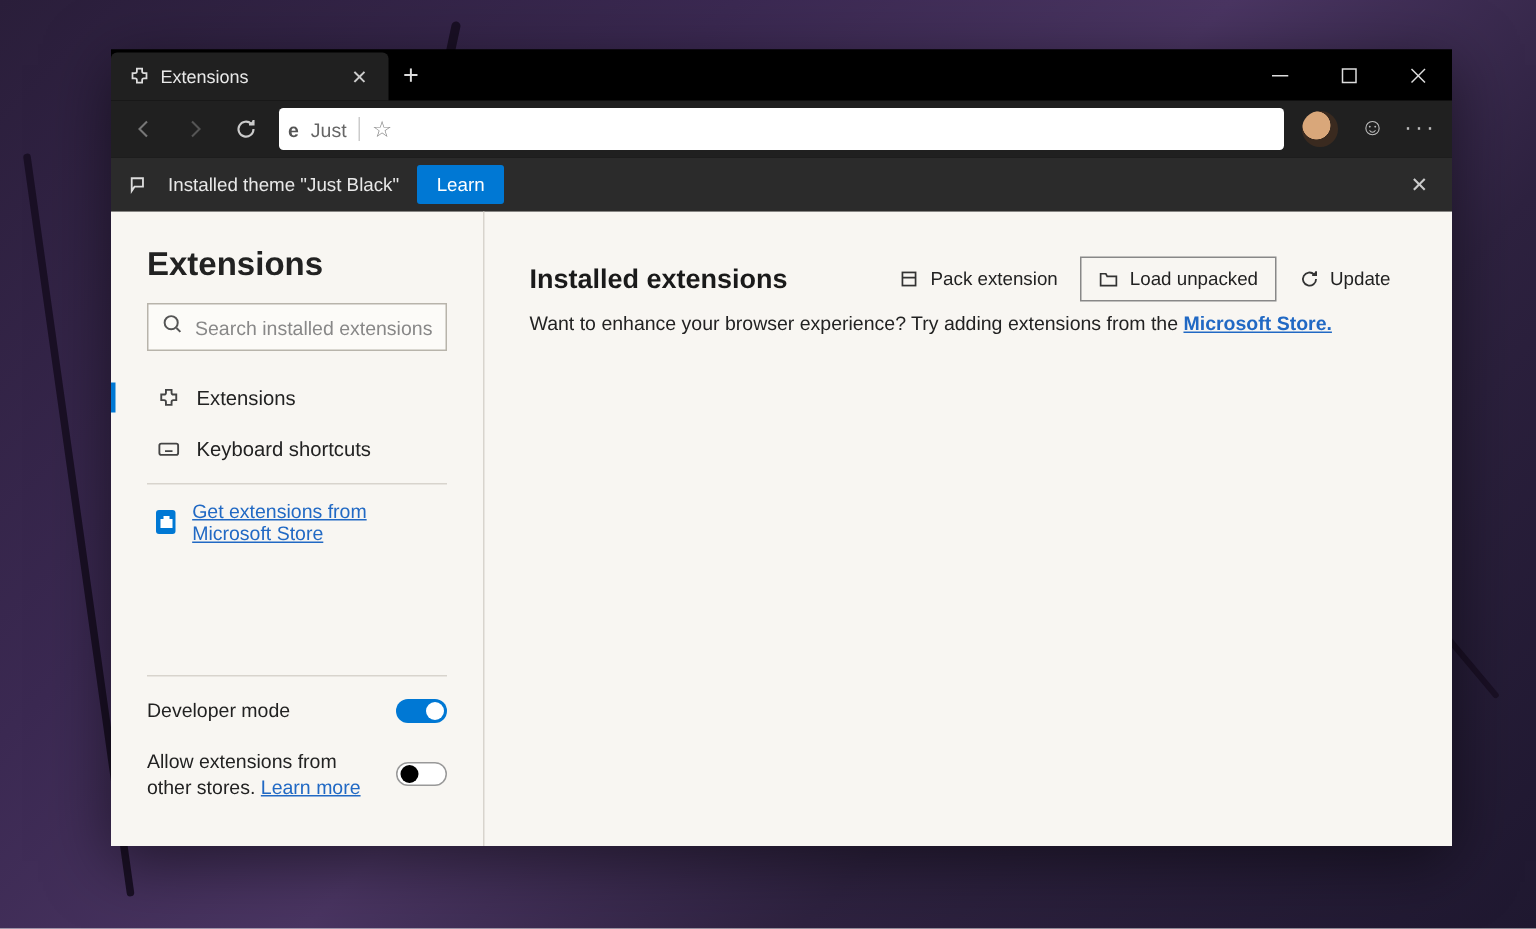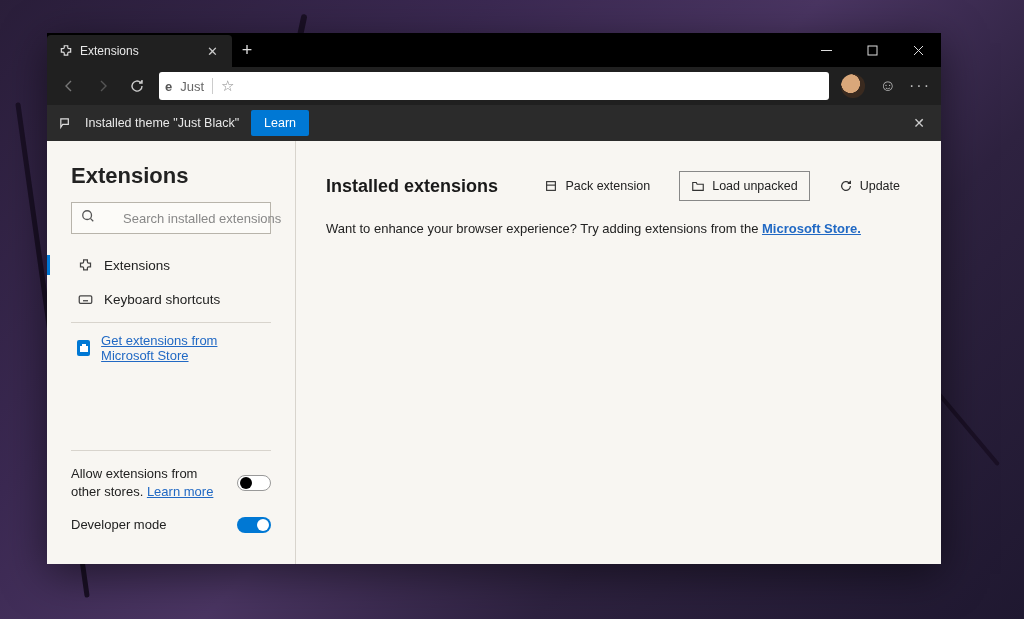--- a/index.html
+++ b/index.html
@@ -8,21 +8,21 @@
     background: linear-gradient(135deg, #2a1e3a 0%, #3b2952 30%, #4a3562 50%, #2e2240 70%, #1f1830 100%);
     position: relative;
   }
   
   .branch { position:absolute; background:#1a1025; border-radius:3px; }
   .b1 { width:6px; height:400px; top:10px; left:260px; transform:rotate(12deg); }
   .b2 { width:4px; height:300px; top:200px; left:900px; transform:rotate(-40deg); }
   .b3 { width:5px; height:500px; top:100px; left:50px; transform:rotate(-8deg); }
 
   .window {
-    position:absolute; left:47px; top:33px; width:894px; height:531px;
+    position:absolute; left:74px; top:33px; width:894px; height:531px;
     background:#000; box-shadow:0 10px 40px rgba(0,0,0,.5); display:flex; flex-direction:column;
   }
   .titlebar { height:34px; background:#000; display:flex; align-items:stretch; }
   .tab {
     display:flex; align-items:center; gap:7px; background:#202020; color:#e8e8e8;
     padding:0 10px 0 12px; font-size:12px; width:185px; height:32px; margin-top:2px;
     border-radius:4px 4px 0 0;
   }
   .tab .ext-ico { width:14px; height:14px; display:flex; align-items:center; justify-content:center; }
   .tab-title { flex:1; white-space:nowrap; overflow:hidden; text-overflow:ellipsis; }
@@ -49,21 +49,21 @@
   .infobar { height:36px; background:#2b2b2b; display:flex; align-items:center; padding:0 10px; gap:12px; color:#e8e8e8; font-size:12.5px; }
   .infobar .paint-ico { width:16px; height:16px; display:flex; align-items:center; justify-content:center; }
   .undo-btn { background:#0078d4; color:#fff; border:none; padding:6px 13px; font-size:12.5px; cursor:pointer; border-radius:2px; }
   .infobar-close { color:#ccc; cursor:pointer; font-size:14px; padding:4px 6px; }
 
   .content { flex:1; display:flex; background:#f8f6f2; }
   .sidebar { width:249px; border-right:1px solid #d8d4cd; display:flex; flex-direction:column; padding:22px 24px 14px 24px; }
   .page-title { font-size:22px; font-weight:700; color:#222; margin-bottom:13px; }
   .search-box { display:flex; align-items:center; gap:8px; border:1px solid #b8b4ab; background:#fcfbf8; height:32px; padding:0 9px; margin-bottom:14px; }
   .search-ico { color:#555; }
-  .search-input { border:none; outline:none; background:transparent; font-size:13px; flex:1; color:#c2410c;margin-left:20px; }
+  .search-input { border:none; outline:none; background:transparent; font-size:13px; flex:1; color:#c2410c; }
   .search-input::placeholder { color:#888; }
 
   .nav-item { display:flex; align-items:center; gap:11px; height:34px; font-size:13.5px; color:#222; cursor:pointer; position:relative; padding-left:6px; }
   .nav-item.active::before { content:""; position:absolute; left:-24px; top:7px; width:3px; height:20px; background:#0078d4; }
   .nav-ico { width:16px; height:16px; color:#444; display:flex; align-items:center; justify-content:center; }
 
   .nav-sep { border-top:1px solid #d8d4cd; margin:6px 0 10px; }
   .store-link { display:flex; align-items:center; gap:11px; font-size:13px; padding-left:6px; }
   .store-ico { width:16px; height:16px; background:#0078d4; border-radius:2px; display:flex; align-items:center; justify-content:center; color:#fff; font-size:10px; }
   .store-link a { color:#2169c4; text-decoration:underline; cursor:pointer; }
@@ -72,21 +72,21 @@
   .toggle-row { display:flex; align-items:center; justify-content:space-between; font-size:13px; color:#222; margin-bottom:16px; }
   .toggle-row .lbl { max-width:150px; line-height:1.35; }
   .toggle-row a { color:#2169c4; text-decoration:underline; cursor:pointer; }
   .toggle { width:34px; height:16px; border-radius:10px; position:relative; cursor:pointer; }
   .toggle.on { background:#0078d4; }
   .toggle.on::after { content:""; position:absolute; right:2px; top:2px; width:12px; height:12px; background:#fff; border-radius:50%; }
   .toggle.off { background:#fff; border:1px solid #999; }
   .toggle.off::after { content:""; position:absolute; left:2px; top:1px; width:12px; height:12px; background:#000; border-radius:50%; }
 
   .main { flex:1; padding:30px 30px 20px 30px; }
-  .main-header { display:flex; align-items:center; margin-bottom:20px; gap:18px; }
+  .main-header { display:flex; align-items:center; margin-bottom:7px; gap:4px; }
   .main-title { font-size:18px; font-weight:700; color:#1a1a1a; flex:1; }
   .action-btn { display:flex; align-items:center; gap:7px; font-size:12.5px; color:#222; padding:7px 11px; cursor:pointer; background:#f8f6f2; }
   .action-btn.primary { border:1px solid #888; }
   .action-ico { width:14px; height:14px; display:flex; align-items:center; justify-content:center; }
   .body-text { font-size:13px; color:#222; }
   .body-text a { color:#2169c4; text-decoration:underline; cursor:pointer; font-weight:600; }
 </style>
 </head>
 <body>
 
@@ -209,29 +209,29 @@
           <svg width="10" height="10" viewBox="0 0 10 10" fill="#fff">
               <rect x="1" y="3" width="8" height="6"></rect>
               <rect x="3" y="1" width="4" height="2"></rect>
             </svg>
         </span>
         <a>Get extensions from Microsoft Store</a>
       </div>
 
       <div class="sidebar-bottom">
         <div class="toggle-row">
+          <span class="lbl">Developer mode</span>
+          <div class="toggle on"></div>
+        </div>
+        <div class="toggle-row">
           <span class="lbl">
             <span>Allow extensions from other stores.</span>
             <a>Learn more</a>
           </span>
           <div class="toggle off"></div>
-        </div>
-        <div class="toggle-row">
-          <span class="lbl">Developer mode</span>
-          <div class="toggle on"></div>
         </div>
       </div>
     </div>
 
     <div class="main">
       <div class="main-header">
         <div class="main-title">Installed extensions</div>
         <div class="action-btn">
           <span class="action-ico">
             <svg width="14" height="14" viewBox="0 0 16 16" fill="none" stroke="#333" stroke-width="1.3">

